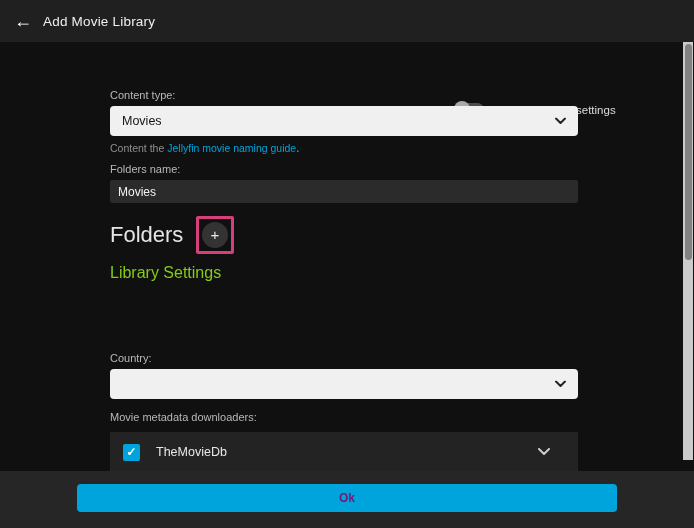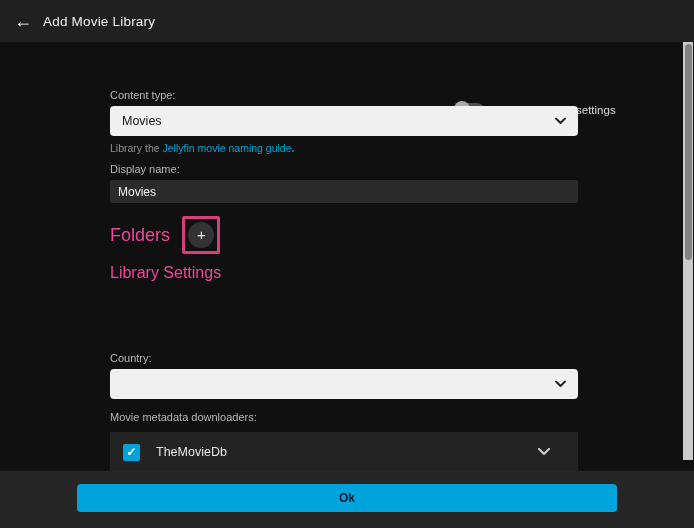--- a/index.html
+++ b/index.html
@@ -130,22 +130,22 @@
     border: none;
     border-radius: 2px;
     color: #f2f2f2;
     font-size: 12px;
     padding: 0 8px;
     font-family: "Liberation Sans", sans-serif;
   }
 
   
   .h-folders {
-    color: #ec4899;
-    font-size: 18px;
+    color: #e5e5e5;
+    font-size: 22px;
     font-weight: 400;
     display: inline-block;
     vertical-align: middle;
   }
   .add-btn-wrap {
     display: inline-block;
     vertical-align: middle;
     margin-left: 8px;
     padding: 3px;
     border: 3px solid #d5407c;
@@ -155,21 +155,21 @@
     width: 26px; height: 26px;
     border-radius: 50%;
     border: none;
     background: #333333;
     color: #e8e8e8;
     font-size: 15px;
     line-height: 24px;
     cursor: pointer;
   }
   .h-section {
-    color: #ec4899;
+    color: #84cc16;
     font-size: 16px;
     font-weight: 400;
   }
 
   
   .dl-row {
     position: relative;
     width: 468px;
     height: 40px;
     background: #232323;
@@ -227,21 +227,21 @@
     height: 57px;
     background: #262626;
   }
   .ok-btn {
     position: absolute;
     left: 77px; top: 13px;
     width: 540px; height: 28px;
     background: #00a4dc;
     border: none;
     border-radius: 4px;
-    color: #0f172a;
+    color: #701a75;
     font-size: 12px;
     font-weight: bold;
     cursor: pointer;
     font-family: "Liberation Sans", sans-serif;
   }
 
   svg.chev-icon { display: block; }
 </style>
 </head>
 <body>
@@ -267,25 +267,25 @@
     <div class="form-col" style="top: 47px;">
       <label class="field-label">Content type:</label>
       <div class="select-light">
         <span class="sel-value">Movies</span>
         <span class="chev">
           <svg class="chev-icon" width="11" height="7" viewBox="0 0 11 7">
               <polyline points="1,1 5.5,5.5 10,1" fill="none" stroke="#222222" stroke-width="2" stroke-linecap="round" stroke-linejoin="round"></polyline>
             </svg>
         </span>
       </div>
-      <div class="help-text"><span>Library the </span><a>Jellyfin movie naming guide</a><span style="color:#00a4dc;font-weight:bold;">.</span></div>
+      <div class="help-text"><span>Content the </span><a>Jellyfin movie naming guide</a><span style="color:#00a4dc;font-weight:bold;">.</span></div>
     </div>
 
     <div class="form-col" style="top: 121px;">
-      <label class="field-label">Display name:</label>
+      <label class="field-label">Folders name:</label>
       <input class="input-dark" type="text" value="Movies" style="">
     </div>
 
     <div class="form-col" style="top: 174px;">
       <span class="h-folders">Folders</span>
       <span class="add-btn-wrap">
         <button class="add-btn">
           <span>+</span>
         </button>
       </span>

